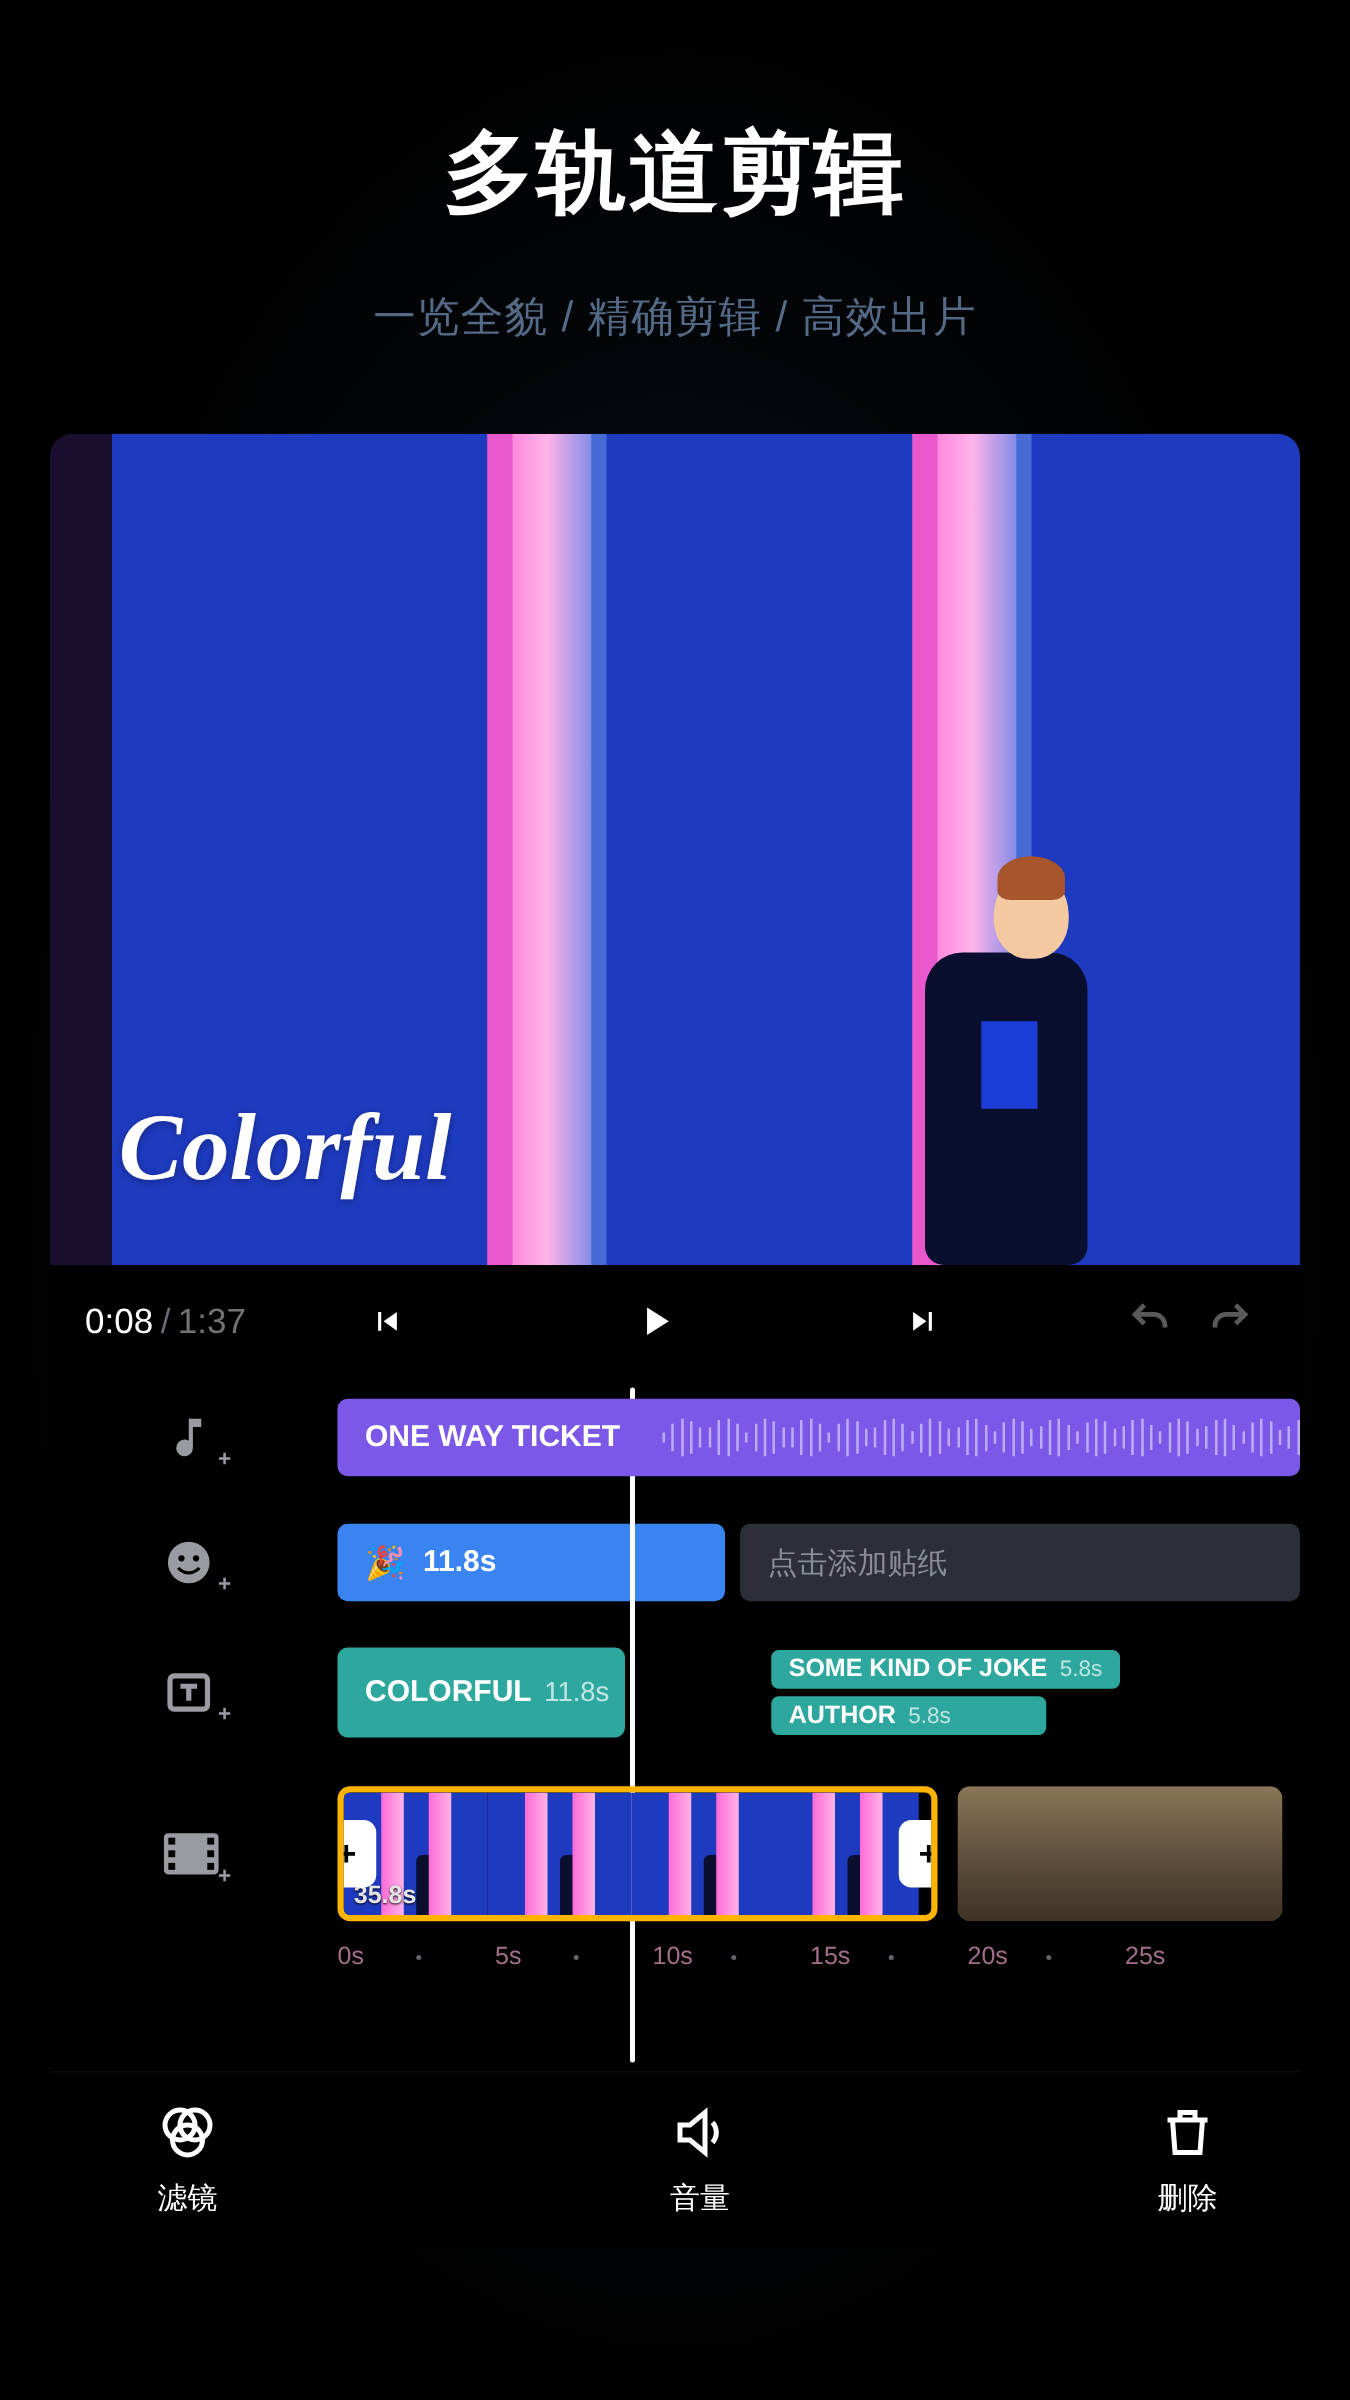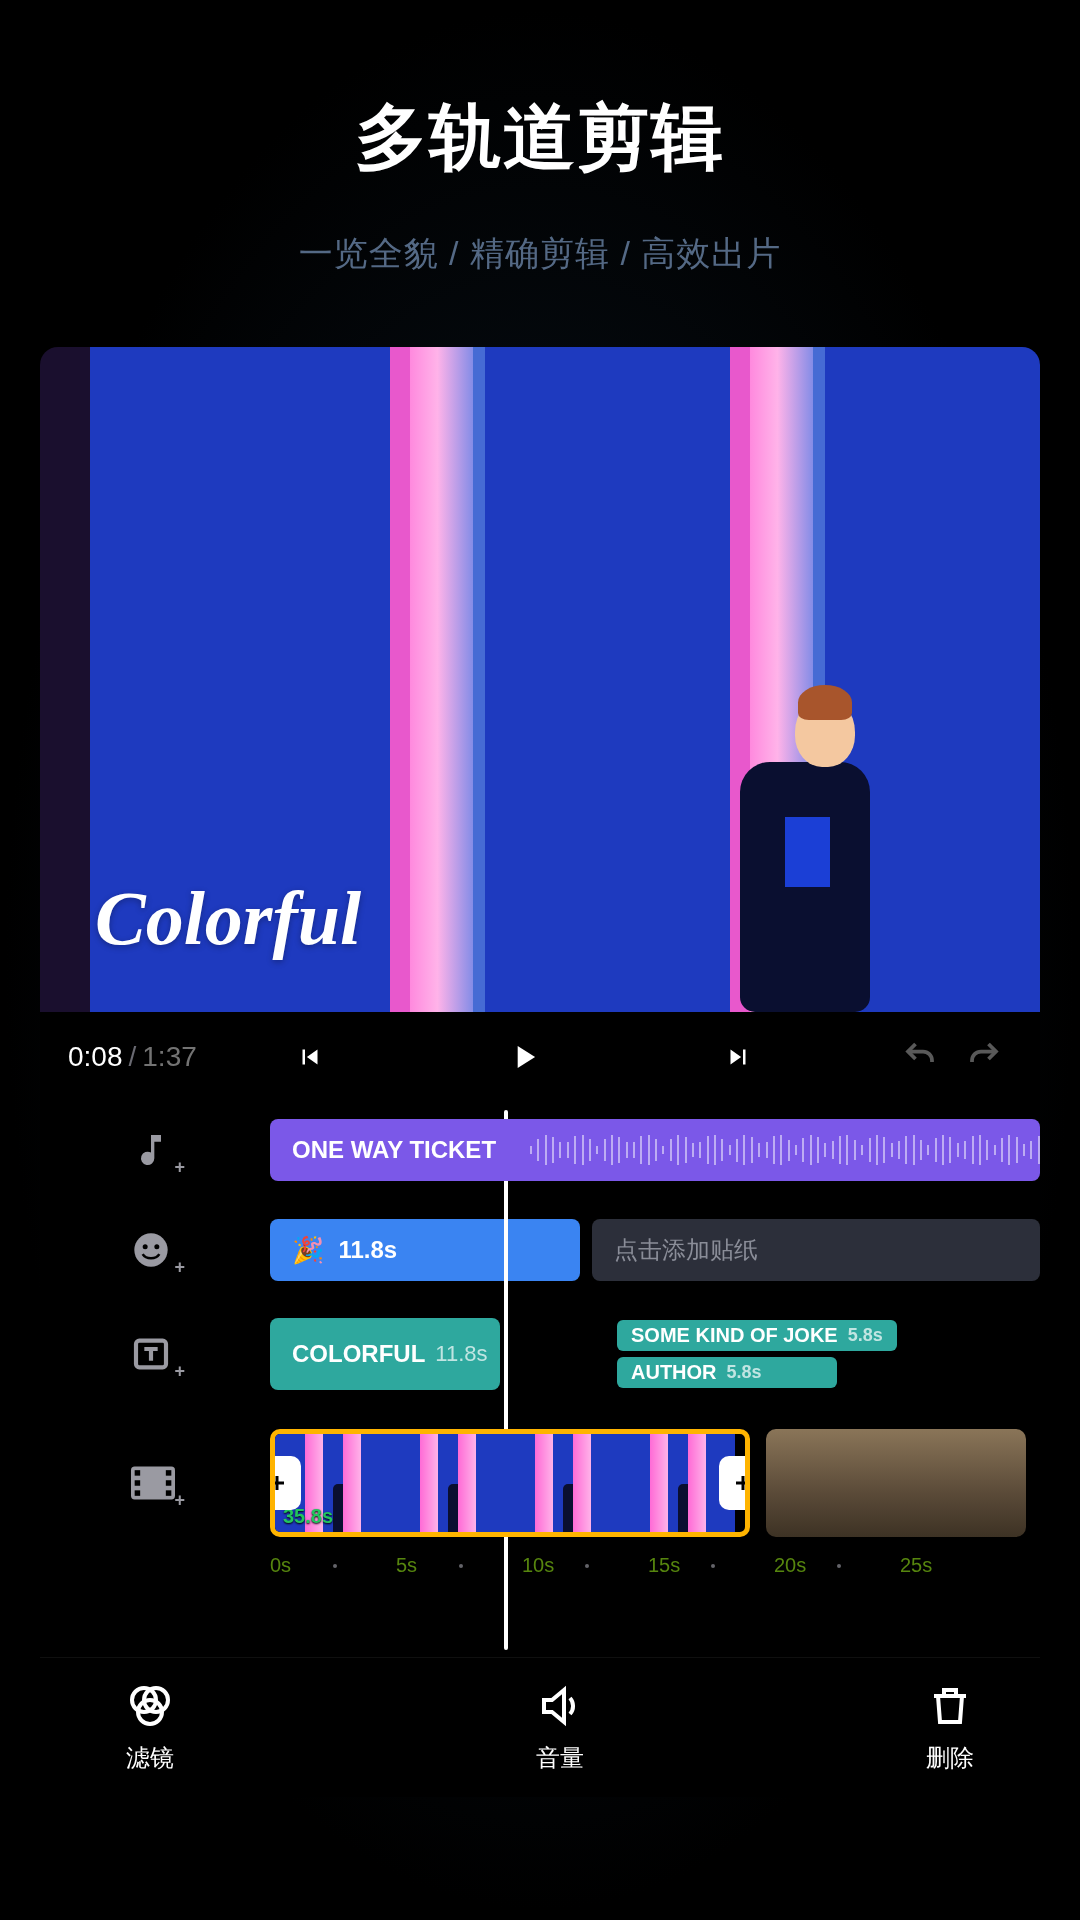--- a/index.html
+++ b/index.html
@@ -213,21 +213,21 @@
 }
 .clip-text-small {
   background: #2ea89e;
   border-radius: 6px;
   padding: 4px 14px;
   font-size: 20px;
   font-weight: 700;
   display: flex;
   align-items: center;
 }
-.clip-text-small .dur { color: rgba(255,255,255,.7); font-size: 18px; margin-left: 10px; font-weight: 700; }
+.clip-text-small .dur { color: rgba(255,255,255,.7); font-size: 18px; margin-left: 10px; font-weight: 400; }
 
 .video-row { height: 130px; margin-bottom: 6px; }
 .video-clips {
   flex: 1;
   position: relative;
   height: 108px;
   display: flex;
   gap: 16px;
 }
 .vclip {
@@ -270,21 +270,21 @@
 .vclip2 .thumb {
   background: linear-gradient(to bottom, #8a7558 0%, #5a4a38 60%, #3d3224 100%);
 }
 .vclip2 .thumb::before, .vclip2 .thumb::after { display: none; }
 .vclip-dur {
   position: absolute;
   left: 8px;
   bottom: 4px;
   font-size: 20px;
   font-weight: 600;
-  color: #22c55e;
+  color: #e5e5e5;
   text-shadow: 0 1px 2px #000;
 }
 .add-pill {
   position: absolute;
   width: 48px;
   height: 54px;
   background: #fff;
   border-radius: 10px;
   display: flex;
   align-items: center;
@@ -311,21 +311,21 @@
 
 .ruler {
   display: flex;
   padding-left: 230px;
   height: 34px;
   align-items: flex-start;
   opacity: .65;
 }
 .tick {
   font-size: 20px;
-  color: #84cc16;
+  color: #f9a8d4;
   min-width: 126px;
   position: relative;
 }
 .tick .dot {
   position: absolute;
   left: 63px;
   top: 10px;
   width: 4px;
   height: 4px;
   background: #9a9aa2;

